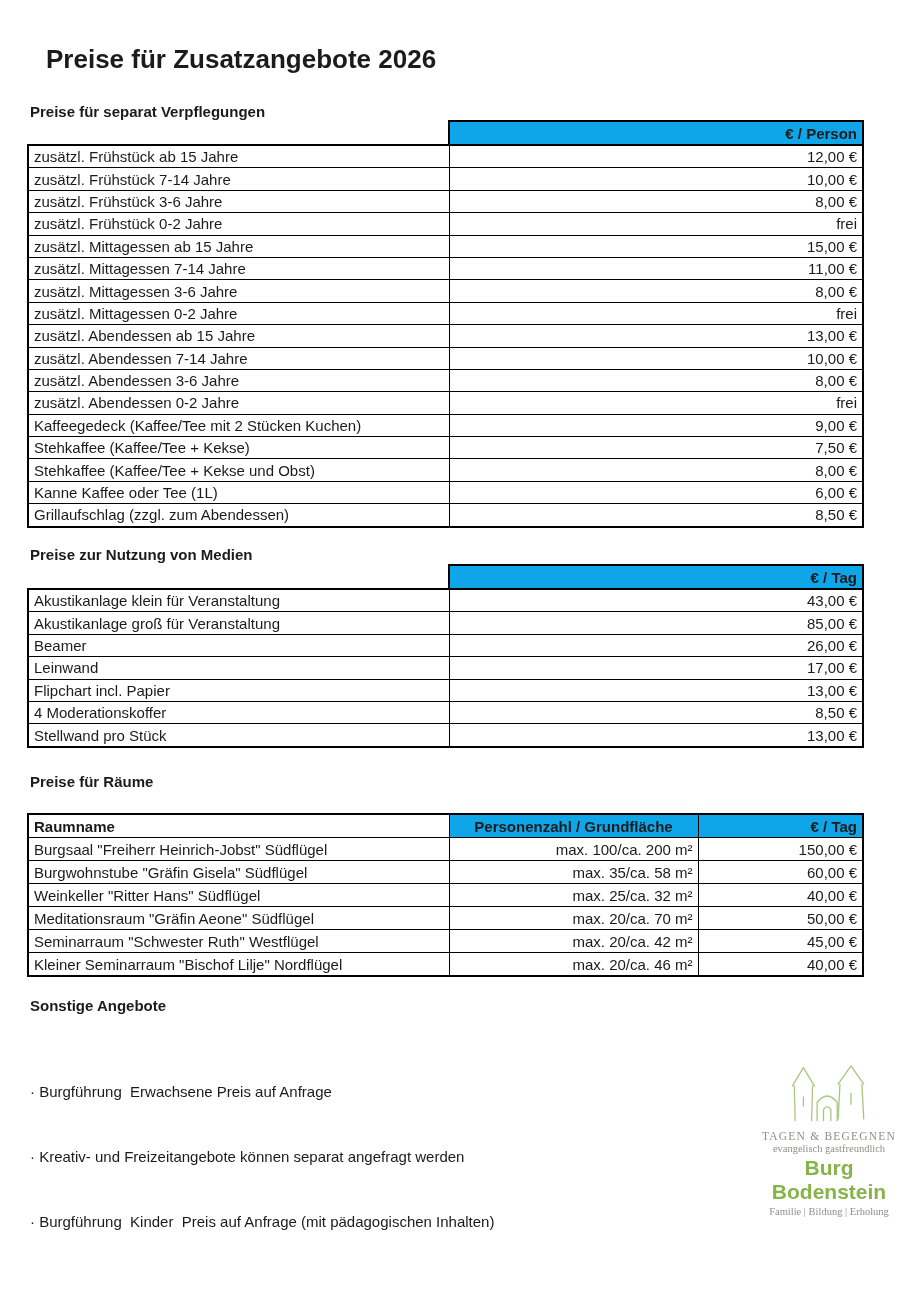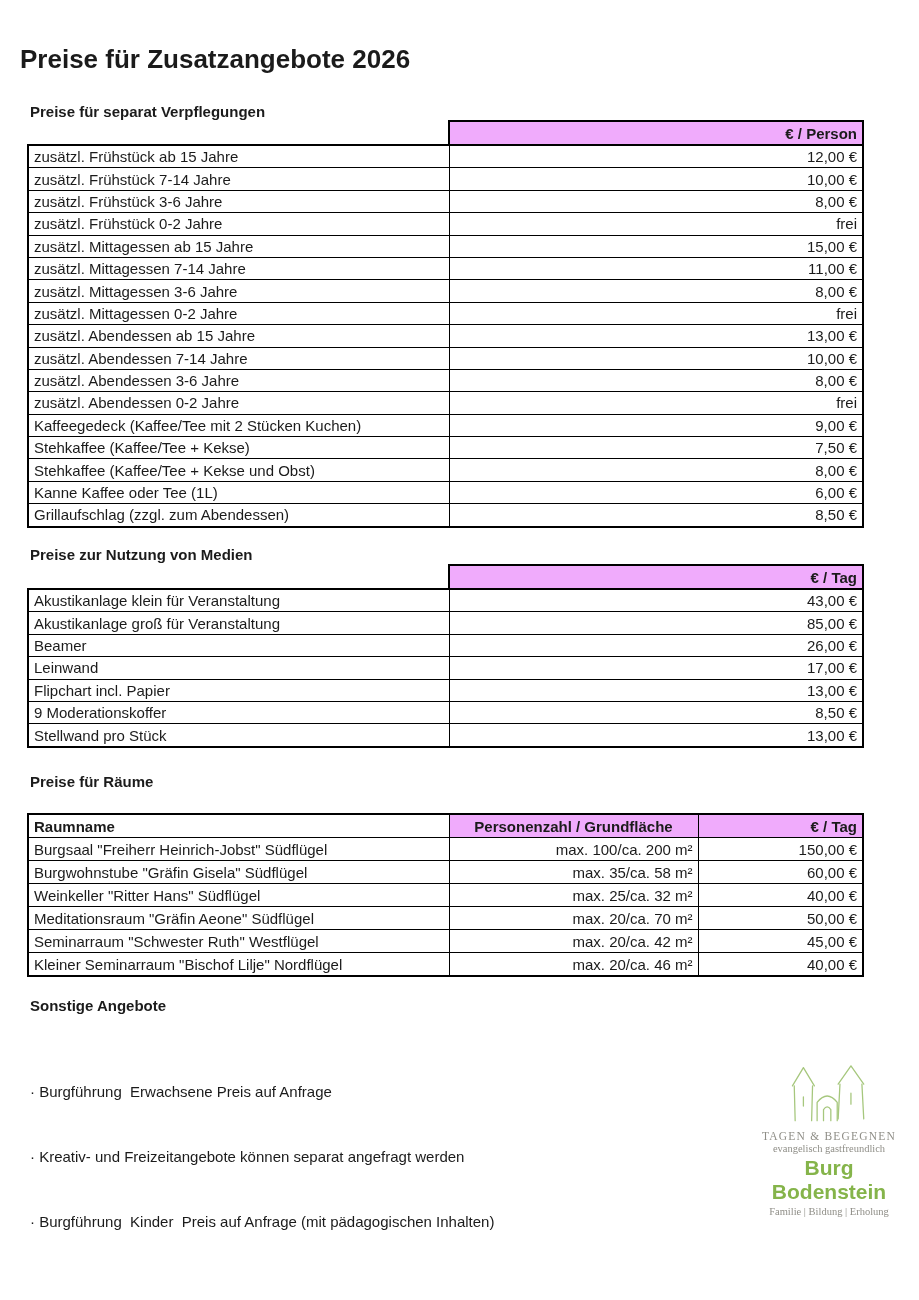--- a/index.html
+++ b/index.html
@@ -11,21 +11,21 @@
   .doc-title { font-size:26px; font-weight:bold; letter-spacing:0px; }
   .sec-heading { font-size:15px; font-weight:bold; }
 
   table { border-collapse:collapse; table-layout:fixed; }
   td {
     font-size:15px; height:21.4px; padding:0 5px;
     border:1px solid #000; overflow:hidden; white-space:nowrap;
     vertical-align:middle;
   }
   td.hdrcell { height:22px; font-weight:bold; }
-  .green { background:#f0abfc; }
+  .green { background:#0ea5e9; }
   .right { text-align:right; }
   .center { text-align:center; }
   .bold { font-weight:bold; }
   .nob { border:none !important; background:transparent; }
   .bt2 { border-top-width:2px; }
   .bb2 { border-bottom-width:2px; }
   .bl2 { border-left-width:2px; }
   .br2 { border-right-width:2px; }
   .t3 td { height:22px; }
 
@@ -36,21 +36,21 @@
   .logo-l1 { font-family:"Liberation Serif", serif; font-size:11.5px; letter-spacing:1.2px; color:#8f8e87; margin-top:2px; }
   .logo-l2 { font-family:"Liberation Serif", serif; font-size:10.5px; color:#8f8e87; margin-top:1px; }
   .logo-l3 { font-size:21px; font-weight:bold; color:#85b44a; margin-top:2px; }
   .logo-l4 { font-family:"Liberation Serif", serif; font-size:10.5px; color:#8f8e87; margin-top:2px; }
 </style>
 </head>
 <body>
 
 <div class="page">
 
-  <div class="abs doc-title" style="left:20px; top:44px;">Preise für Zusatzangebote 2026</div>
+  <div class="abs doc-title" style="left:46px; top:44px;">Preise für Zusatzangebote 2026</div>
 
   <div class="abs sec-heading" style="left:30px; top:103px;">Preise für separat Verpflegungen</div>
 
   <table class="abs" style="left:27px; top:120px;">
     <colgroup>
         <col style="width:421px">
         <col style="width:414px">
       </colgroup>
     <tbody>
         <tr>
@@ -154,21 +154,21 @@
         </tr>
     <tr>
           <td class="bl2">Leinwand</td>
           <td class="right br2">17,00 €</td>
         </tr>
     <tr>
           <td class="bl2">Flipchart incl. Papier</td>
           <td class="right br2">13,00 €</td>
         </tr>
     <tr>
-          <td class="bl2"> 9 Moderationskoffer</td>
+          <td class="bl2"> 4 Moderationskoffer</td>
           <td class="right br2">8,50 €</td>
         </tr>
     <tr>
           <td class="bl2 bb2">Stellwand pro Stück</td>
           <td class="right br2 bb2">13,00 €</td>
         </tr>
   </tbody>
     </table>
 
   <div class="abs sec-heading" style="left:30px; top:773px;">Preise für Räume</div>

